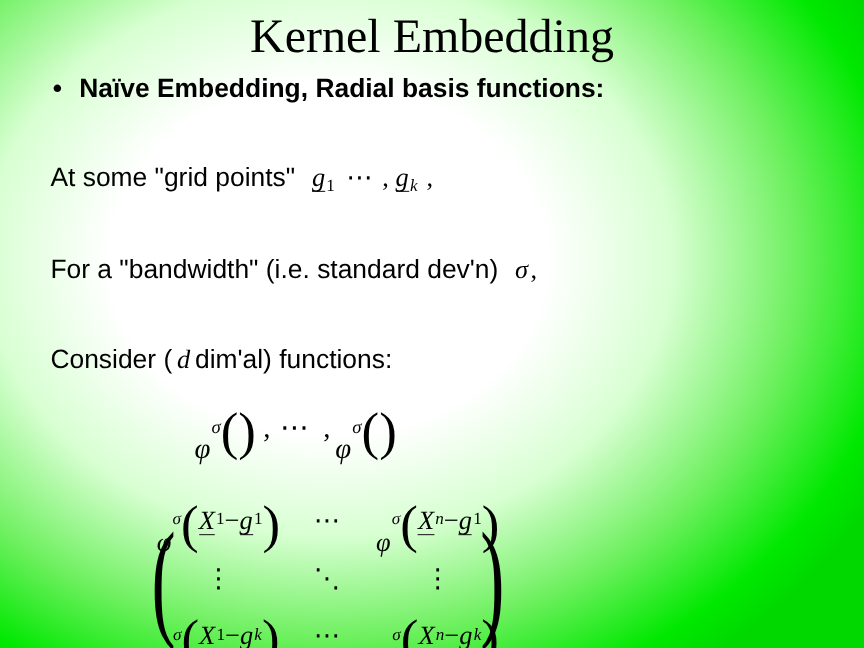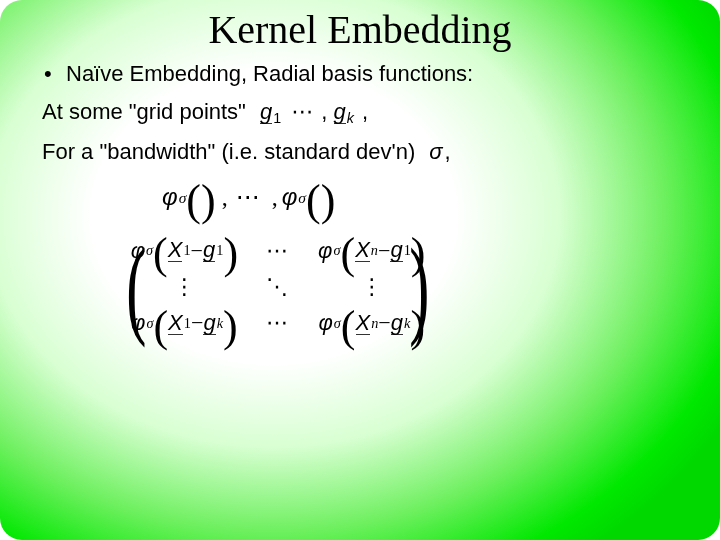--- a/index.html
+++ b/index.html
@@ -9,21 +9,20 @@
     height: 540px;
     overflow: hidden;
     font-family: Arial, Helvetica, sans-serif;
   }
   .slide {
     position: relative;
     width: 720px;
     height: 540px;
     background: radial-gradient(ellipse 520px 420px at 38% 40%, #ffffff 0%, #ffffff 35%, #d8ffd2 55%, #6ff060 75%, #00e800 92%, #00d800 100%);
     box-sizing: border-box;
-    border-radius: 22px;
   }
   .title {
     position: absolute;
     top: 6px;
     left: 0;
     width: 100%;
     text-align: center;
     font-family: "Times New Roman", Times, serif;
     font-size: 40px;
     color: #000;
@@ -40,31 +39,33 @@
   .row {
     margin-bottom: 14px;
     display: flex;
     align-items: baseline;
     flex-wrap: wrap;
     gap: 0 4px;
   }
   .bullet-row {
     position: relative;
     padding-left: 24px;
+    font-weight: bold;
   }
   .bullet-row::before {
     content: "•";
     position: absolute;
     left: 2px;
     top: 0;
     font-size: 22px;
   }
   .math, .mi {
-    font-family: Liberation Sans, sans-serif;
+    font-family: Liberation Serif, serif;
     font-style: italic;
+    margin-top: 36px;
   }
   .mn { font-style: normal; }
   .sub {
     font-size: 0.65em;
     vertical-align: -0.25em;
     font-style: normal;
     padding-left: 1px;
   }
   .subi { font-style: italic; }
   .uline {
@@ -159,20 +160,25 @@
       </span>
     </div>
 
     <div class="row">
       <span>For a "bandwidth" (i.e. standard dev'n)</span>
       <span class="math" style="margin-left:10px;">
         <span class="mi">σ</span><span class="comma">,</span>
       </span>
     </div>
 
+    <div class="row">
+      <span>Consider  (</span>
+        <span class="math mi">d</span>
+        <span>  dim'al)  functions:</span>
+    </div>
 
     <div class="phi-list">
       <span class="phi-term">
         <span class="mi">φ</span>
           <span class="sub subi">σ</span>
         <span class="bigparen">(</span>
         <span class="bigparen">)</span>
       </span>
       <span class="comma">,</span>
       <span class="dotsh">⋯</span>

